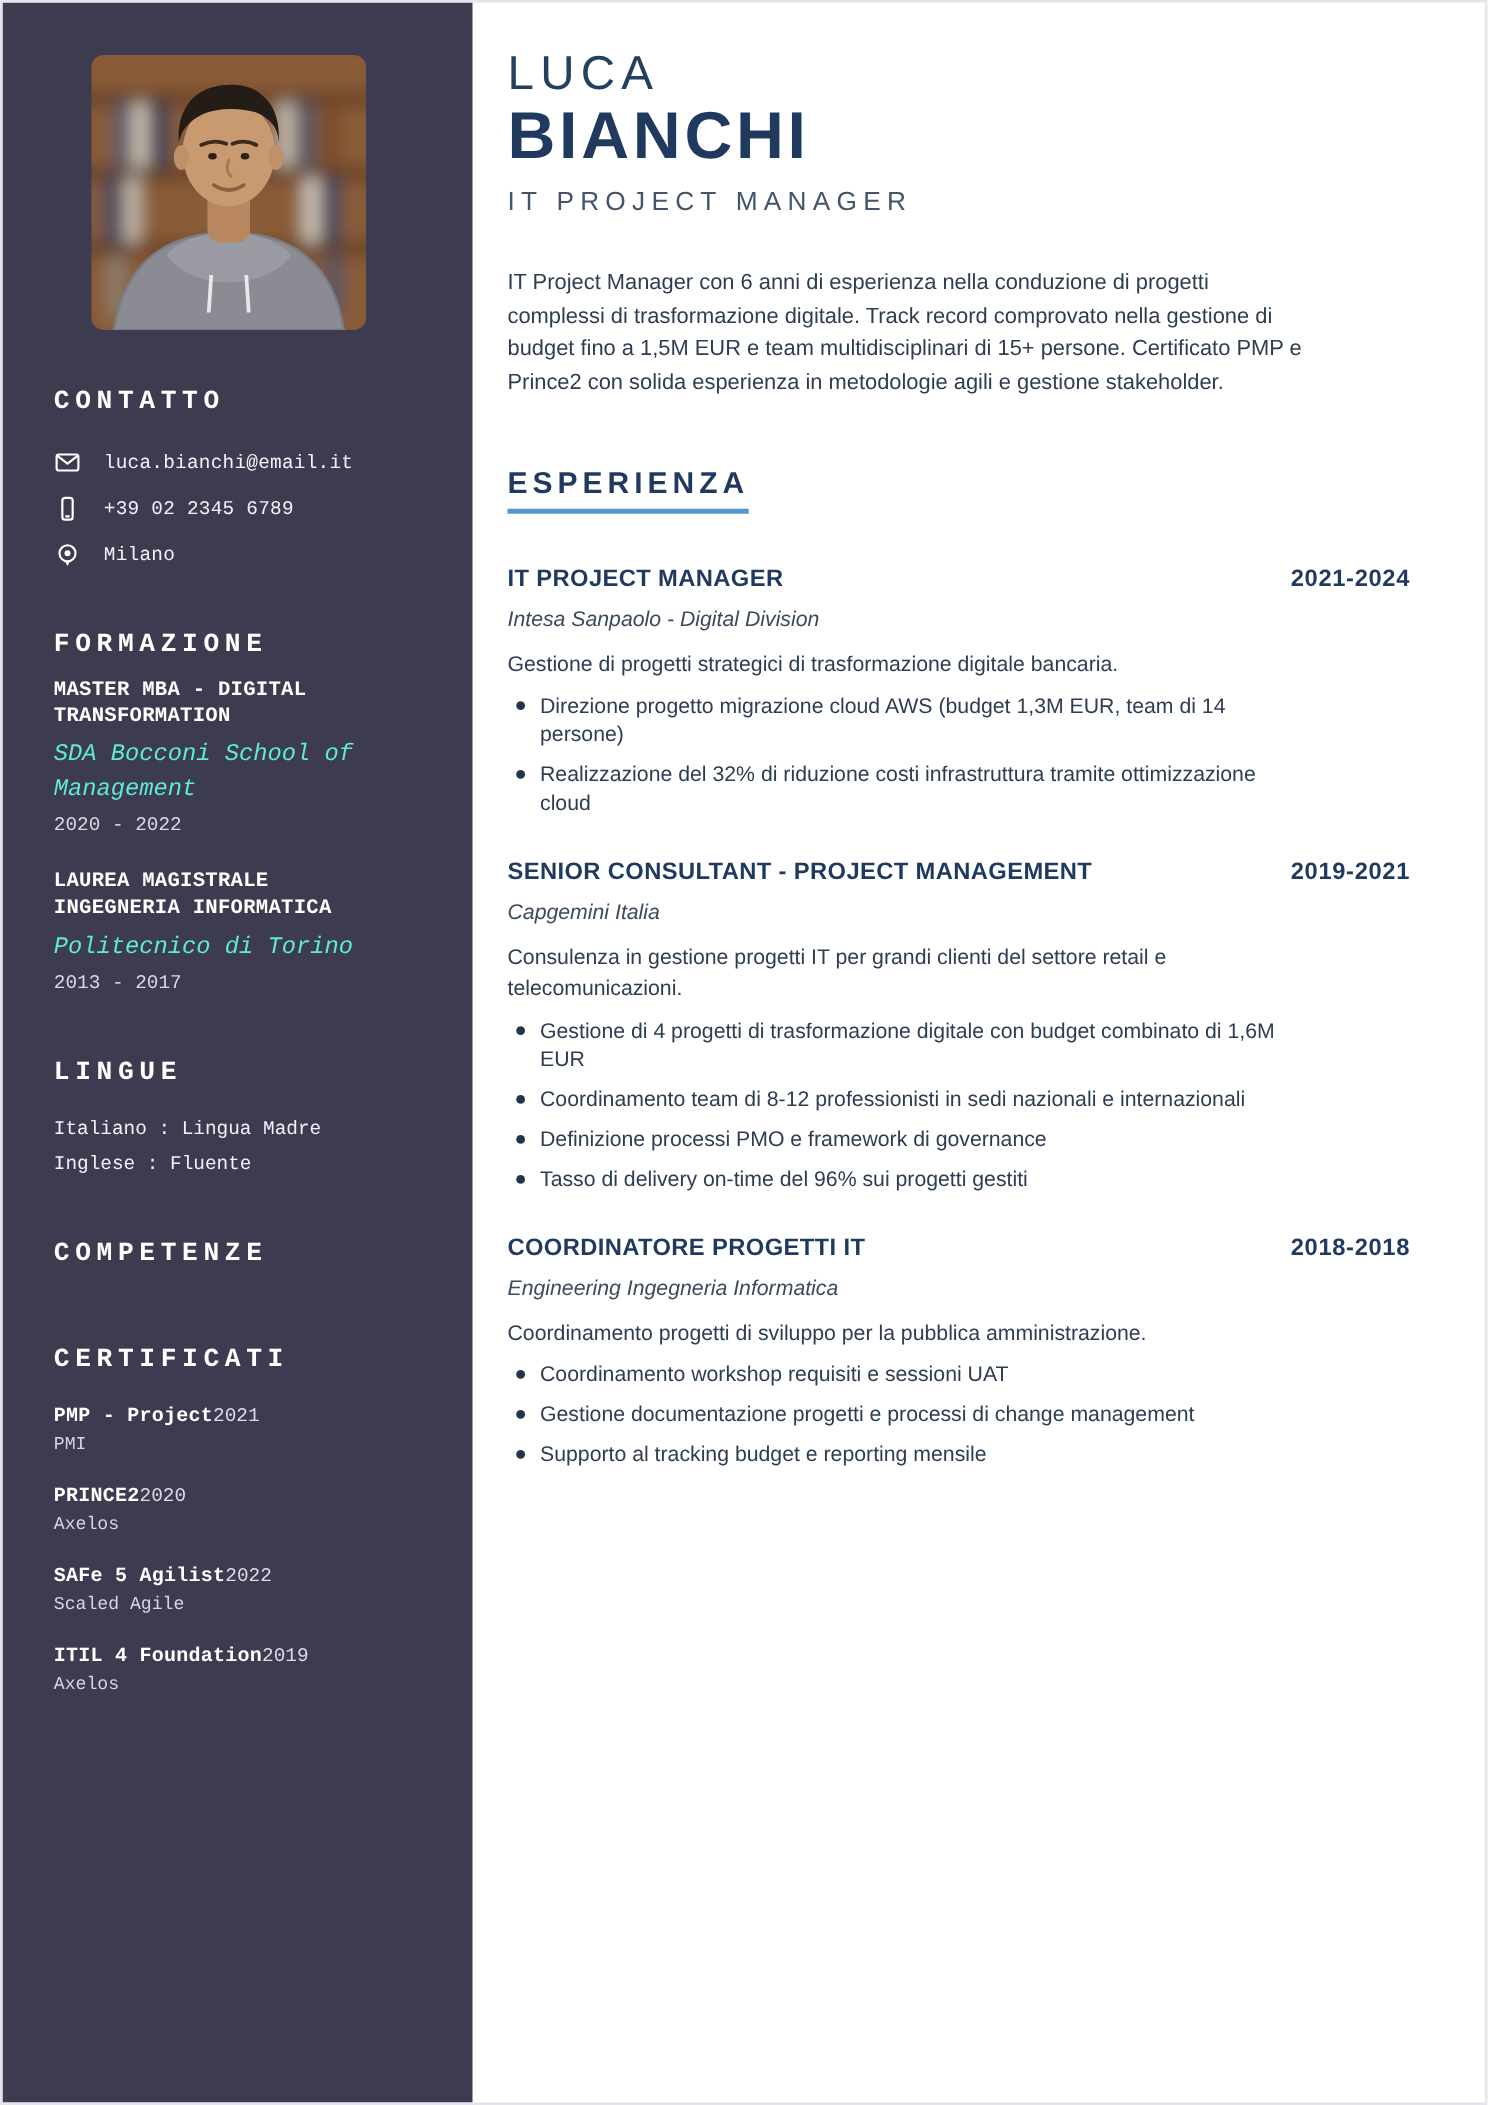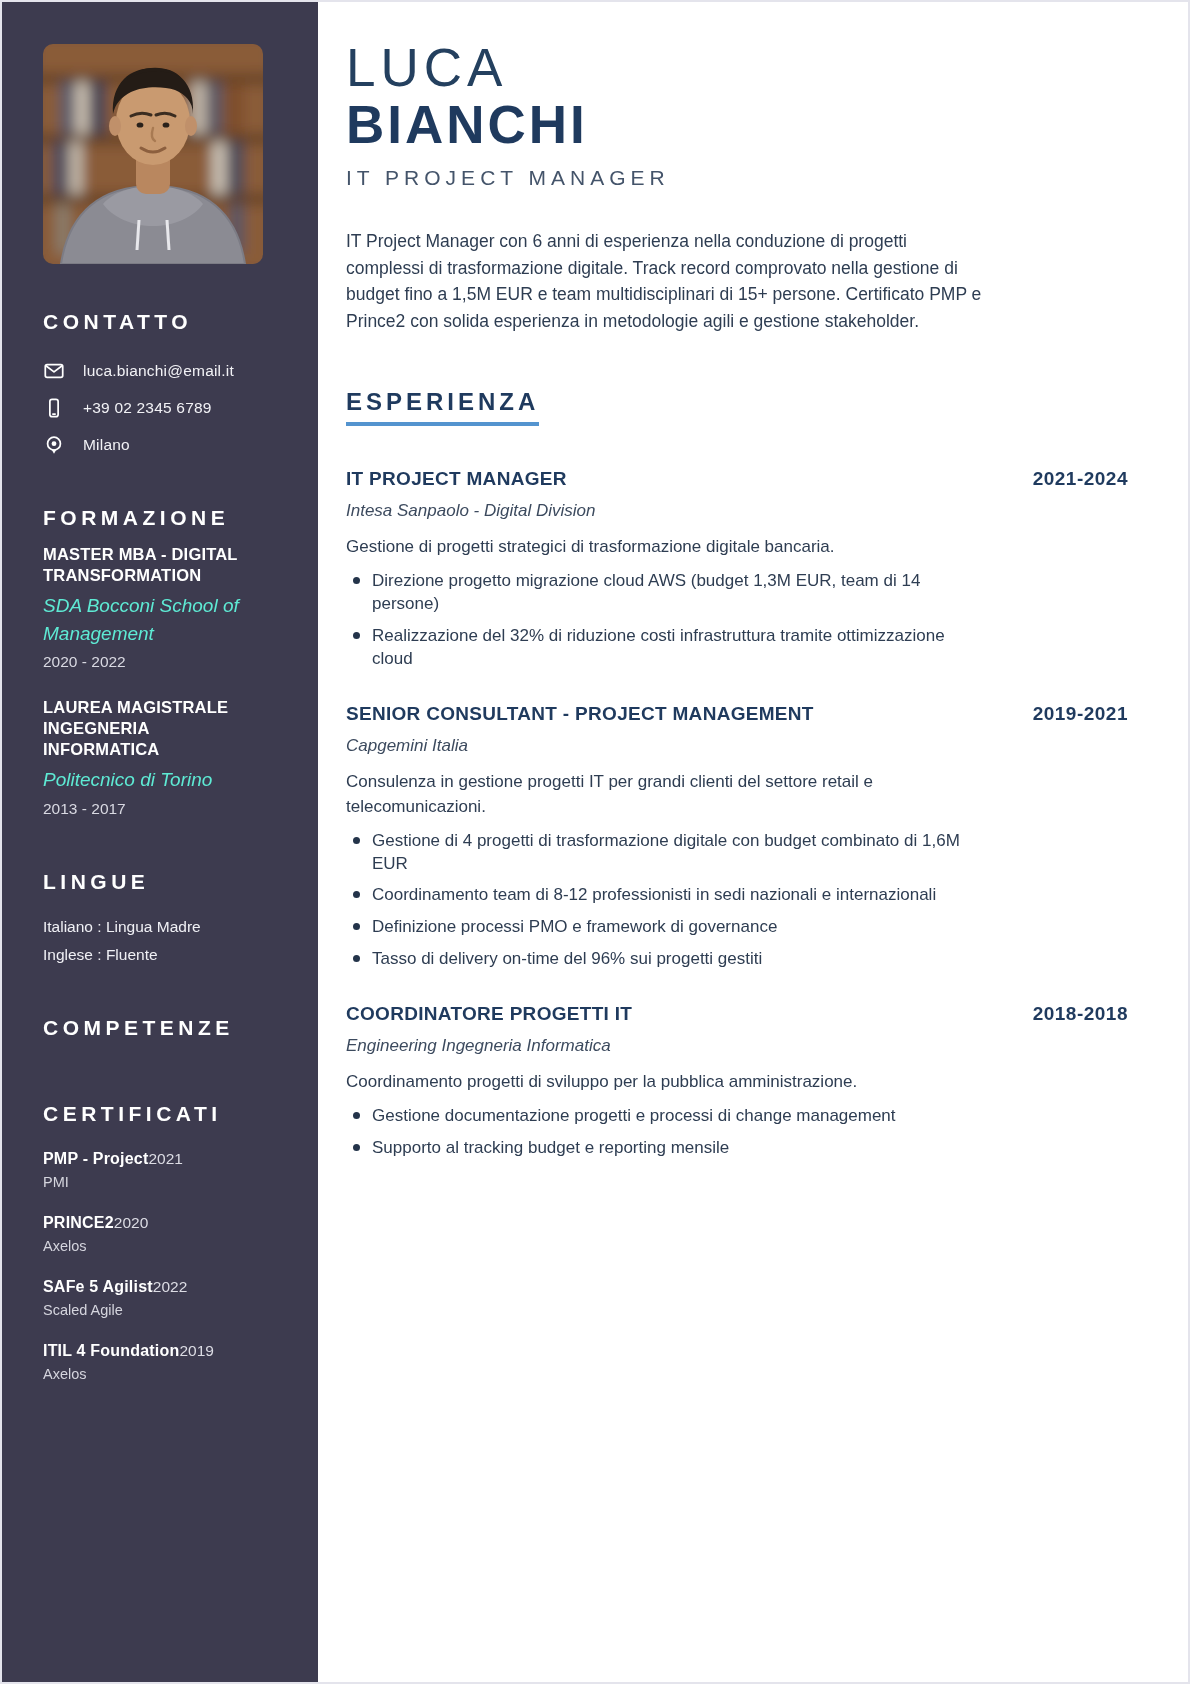--- a/index.html
+++ b/index.html
@@ -10,24 +10,25 @@
     width:1190px; height:1684px;
     background:#ffffff;
     border:2px solid #e4e4ec;
     display:flex;
     overflow:hidden;
     margin:0 auto;
   }
 
   
   .sidebar {
-    width:316px; flex-shrink:0;
+    width:376px; flex-shrink:0;
     background:#3d3b4f;
     color:#ffffff;
     padding:40px 56px 40px 41px;
+    font-family:Liberation Mono, monospace;
   }
   .photo-wrap {
     width:220px; height:220px;
     margin:2px auto 0 auto;
     border-radius:10px;
     overflow:hidden;
   }
   .photo-wrap svg { display:block; width:100%; height:100%; }
 
   .side-heading {
@@ -57,21 +58,21 @@
   .cert-list { margin-top:24px; }
   .cert-item { margin-bottom:24px; }
   .cert-row { display:flex; justify-content:flex-start; align-items:baseline; padding-right:14px; }
   .cert-name { font-size:16px; font-weight:bold; letter-spacing:0.2px; }
   .cert-year { font-size:15.5px; color:#dcdce4; }
   .cert-issuer { font-size:14.5px; color:#d5d5de; margin-top:6px; }
 
   
   .main { flex:1; padding:38px 60px 40px 28px; }
   .first-name {
-    font-size:53px; font-weight:400; letter-spacing:5px;
+    font-size:38px; font-weight:400; letter-spacing:5px;
     color:#24405f; line-height:1.05;
   }
   .last-name {
     font-size:53px; font-weight:bold; letter-spacing:3px;
     color:#1f3a5e; line-height:1.1;
   }
   .job-subtitle {
     margin-top:12px;
     font-size:21px; letter-spacing:5px;
     color:#44546a; font-weight:500;
@@ -311,19 +312,20 @@
     </section>
 
     <section class="job">
       <div class="job-title-row">
         <span class="job-title">COORDINATORE PROGETTI IT</span>
         <span class="job-period">2018-2018</span>
       </div>
       <div class="job-company">Engineering Ingegneria Informatica</div>
       <div class="job-desc">Coordinamento progetti di sviluppo per la pubblica amministrazione.</div>
       <ul class="job-bullets">
+        <li>Coordinamento workshop requisiti e sessioni UAT</li>
         <li>Gestione documentazione progetti e processi di change management</li>
         <li>Supporto al tracking budget e reporting mensile</li>
       </ul>
     </section>
 
   </main>
 </div>
 
 </body></html>

